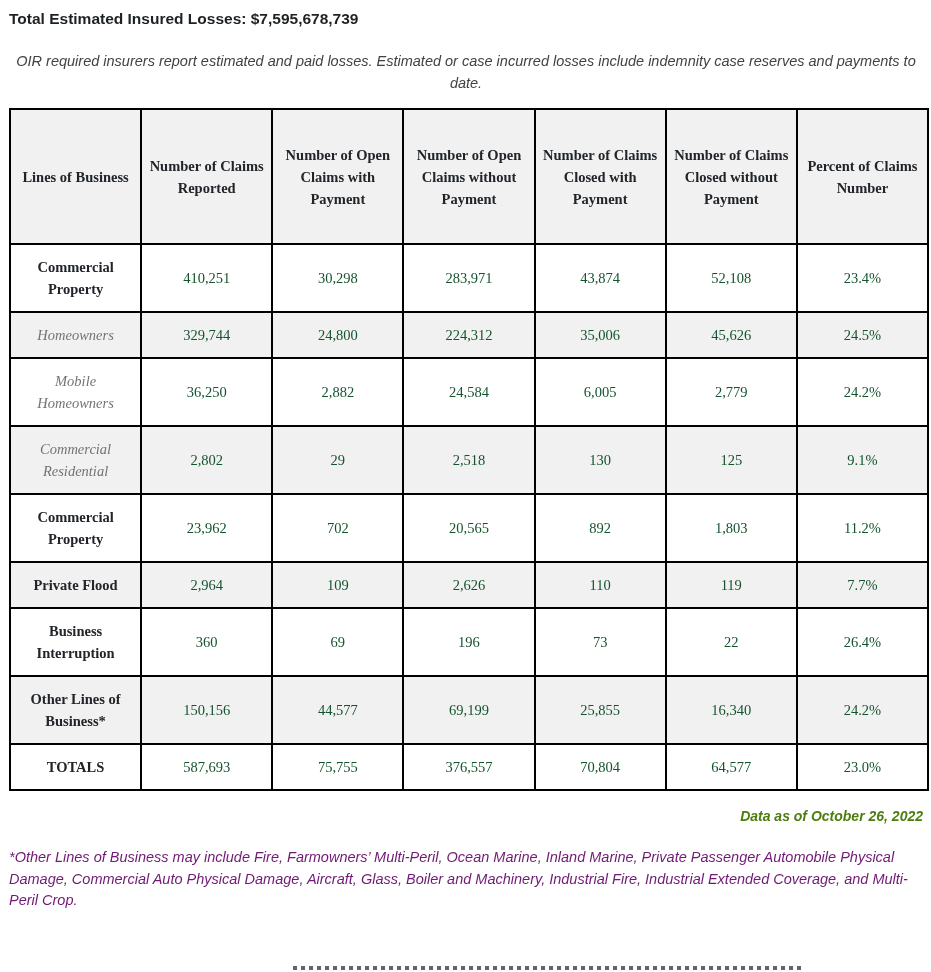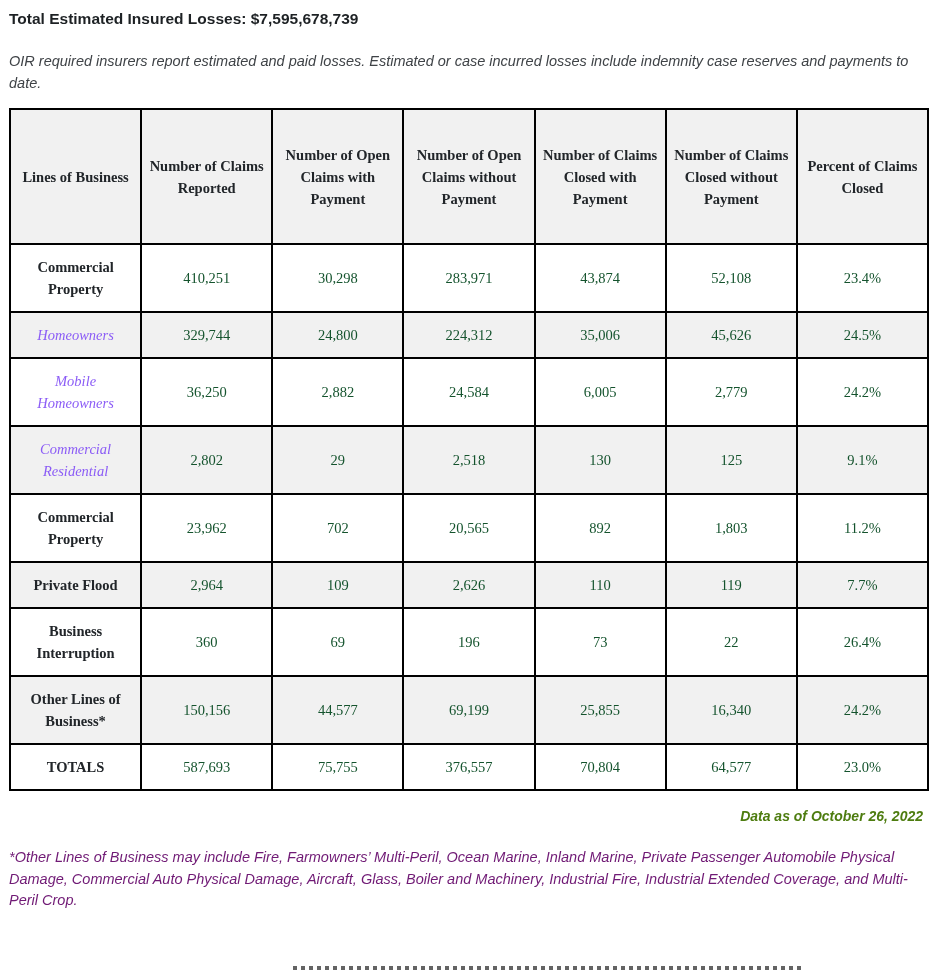--- a/index.html
+++ b/index.html
@@ -24,20 +24,21 @@
     margin: 0;
     color: #1d2124;
   }
 
   p.intro {
     font-style: italic;
     font-size: 14.5px;
     line-height: 22px;
     color: #3f4347;
     margin: 23px 0 0 0;
+    text-align: center;
   }
 
   table.claims {
     width: 920px;
     border-collapse: collapse;
     table-layout: fixed;
     margin-top: 14px;
     font-family: Liberation Serif, serif;
   }
   table.claims th, table.claims td {
@@ -59,21 +60,21 @@
     font-weight: normal;
     color: #14532d;
   }
   table.claims tbody th.rowlabel {
     font-weight: bold;
     color: #212529;
   }
   table.claims tbody tr.sub th.rowlabel {
     font-weight: normal;
     font-style: italic;
-    color: #8b5cf6;
+    color: #737373;
   }
   table.claims tbody tr:nth-child(even) { background: #f1f1f1; }
 
   p.data-as-of {
     text-align: right;
     font-weight: bold;
     font-style: italic;
     font-size: 14px;
     line-height: 22px;
     margin: 14px 0 0 0;
@@ -109,21 +110,21 @@
 
   <table class="claims">
     <thead>
       <tr>
         <th>Lines of Business</th>
         <th>Number of Claims Reported</th>
         <th>Number of Open Claims with Payment</th>
         <th>Number of Open Claims without Payment</th>
         <th>Number of Claims Closed with Payment</th>
         <th>Number of Claims Closed without Payment</th>
-        <th>Percent of Claims Closed</th>
+        <th>Percent of Claims Number</th>
       </tr>
     </thead>
     <tbody>
       <tr>
         <th class="rowlabel">Commercial Property</th>
         <td>410,251</td>
         <td>30,298</td>
         <td>283,971</td>
         <td>43,874</td>
         <td>52,108</td>

